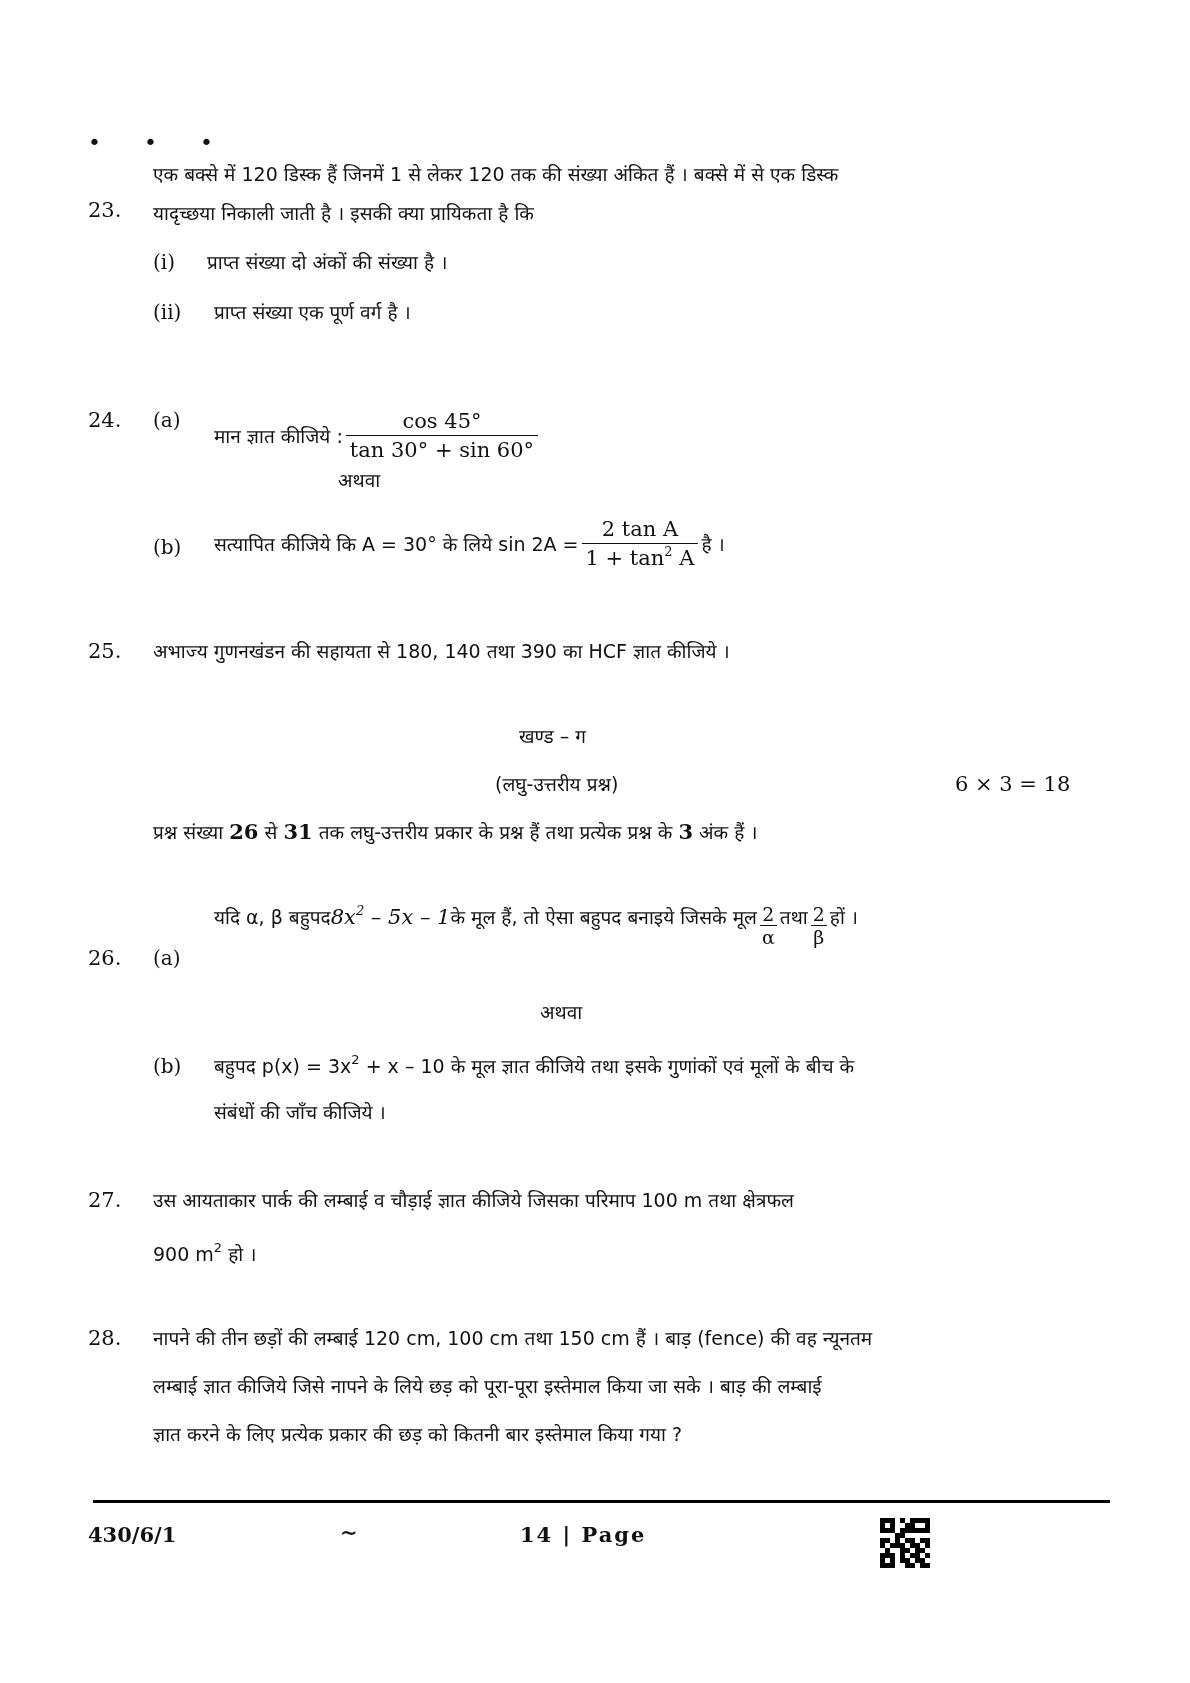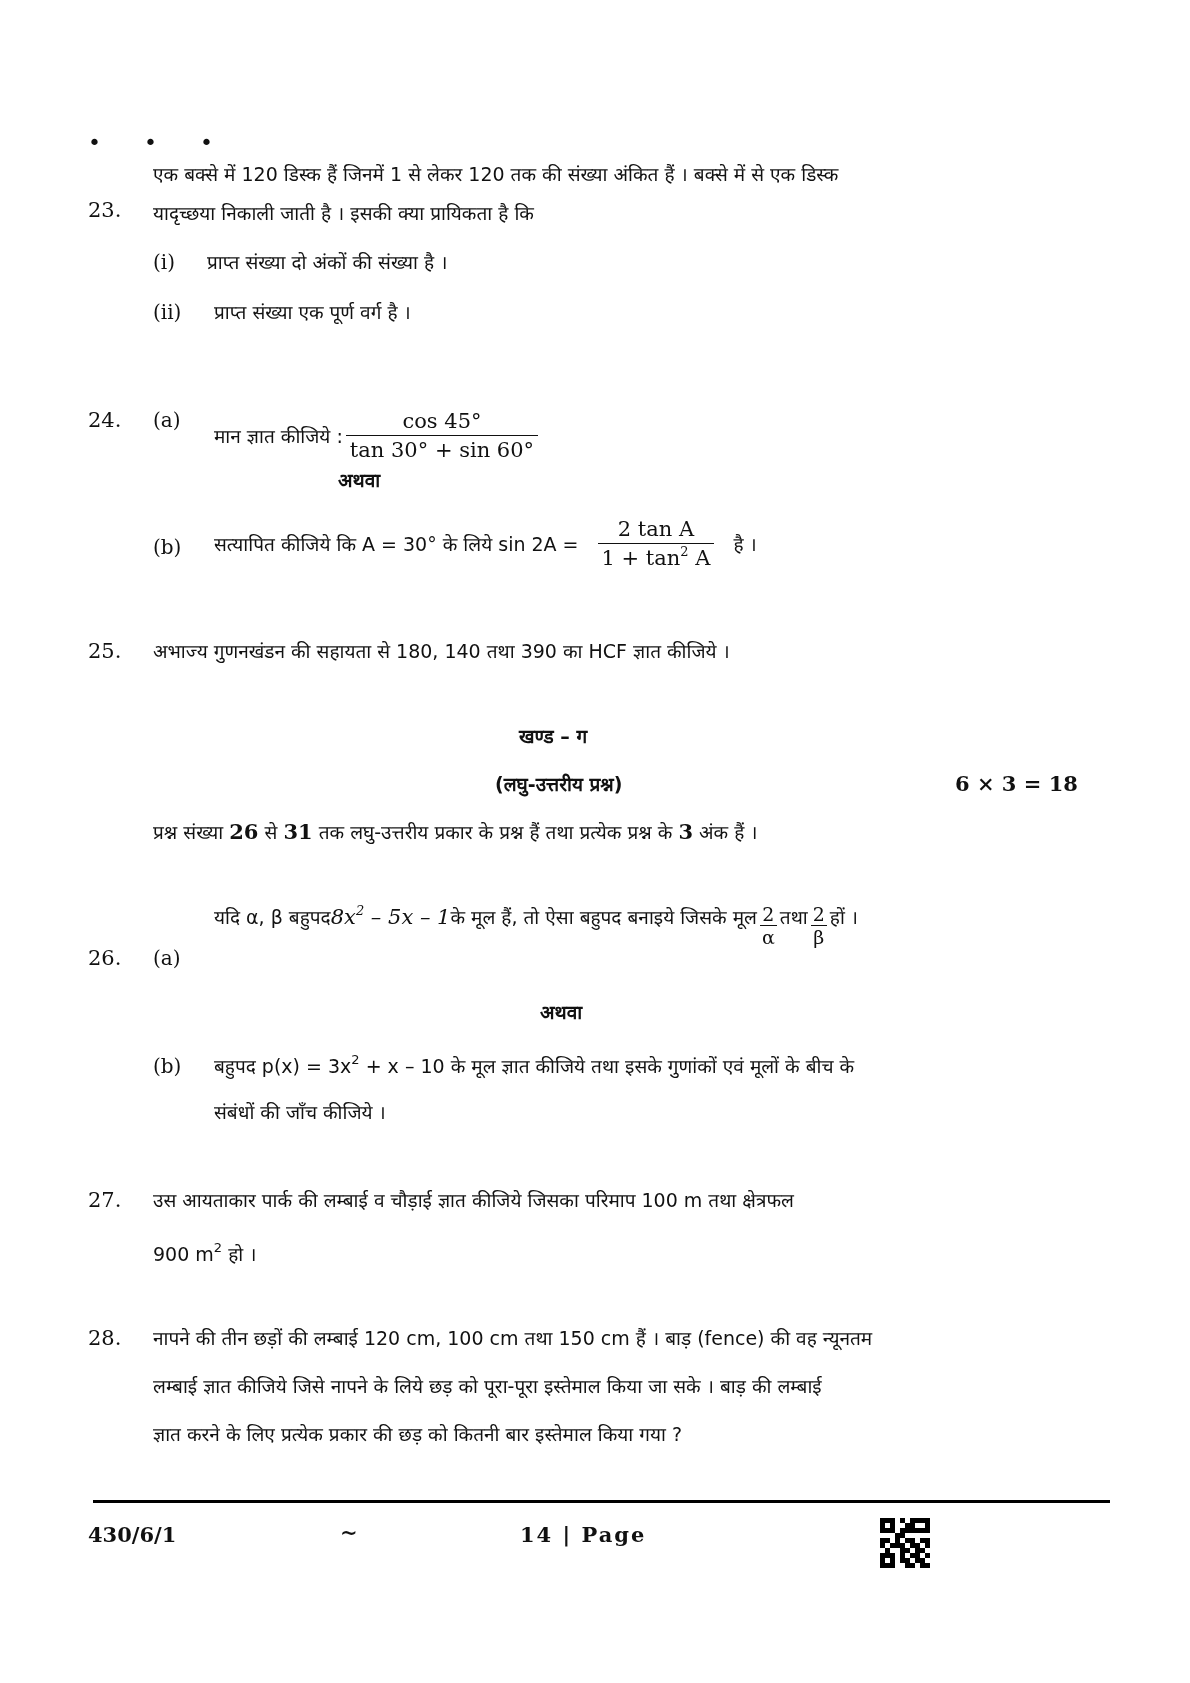--- a/index.html
+++ b/index.html
@@ -3,21 +3,21 @@
   <meta charset="utf-8">
   <style>
     html, body { margin:0; padding:0; background:#ffffff; }
     body { width:1190px; height:1683px; position:relative; overflow:hidden;
            font-family:"DejaVu Serif", serif; color:#111; }
     .abs { position:absolute; }
     .txt { font-size:21px; line-height:28px; white-space:nowrap; }
     .dev { font-family:"DejaVu Sans", sans-serif; font-size:19px; }
     .qnum { font-family:"DejaVu Serif", serif; font-size:21px; }
     .sub { font-family:"DejaVu Serif", serif; font-size:20px; }
-    .bold { font-weight:bold; }
+    .bold { font-weight:normal; }
     .dots { font-size:22px; letter-spacing:18px; font-family:"DejaVu Sans", sans-serif; }
     .frac { display:inline-block; vertical-align:middle; text-align:center; margin:0 3px; }
     .frac .num { display:block; border-bottom:1.5px solid #111; padding:0 4px 1px; line-height:26px; }
     .frac .den { display:block; padding:1px 4px 0; line-height:26px; }
     .frac.small .num, .frac.small .den { line-height:22px; font-size:19px; padding:0 2px; }
     .math { font-family:"DejaVu Serif", serif; font-size:21px; }
     .ital { font-style:italic; }
     sup { font-size:13px; vertical-align:9px; line-height:0; }
     .rule { position:absolute; left:93px; width:1017px; height:3px; background:#000; top:1500px; }
     .footer { font-family:"DejaVu Serif", serif; font-weight:bold; font-size:21px; }
@@ -46,21 +46,21 @@
   <div class="abs txt sub" style="left:153px; top:406px;">(a)</div>
   <div class="abs txt" style="left:214px; top:408px; display:flex; align-items:center;">
     <span class="dev">मान ज्ञात कीजिये :</span>
     <span class="frac math">
       <span class="num">cos 45°</span>
       <span class="den">tan 30° + sin 60°</span>
     </span>
   </div>
   <div class="abs txt dev bold" style="left:338px; top:466px;">अथवा</div>
   <div class="abs txt sub" style="left:153px; top:533px;">(b)</div>
-  <div class="abs txt" style="left:214px; top:516px; display:flex; align-items:center;gap:16px;">
+  <div class="abs txt" style="left:214px; top:516px; display:flex; align-items:center;">
     <span class="dev">सत्यापित कीजिये कि A = 30° के लिये sin 2A =</span>
     <span class="frac math">
       <span class="num">2 tan A</span>
       <span class="den"><span>1 + tan</span><sup>2</sup><span> A</span></span>
     </span>
     <span class="dev">है ।</span>
   </div>
 </div>
 
 <div>

